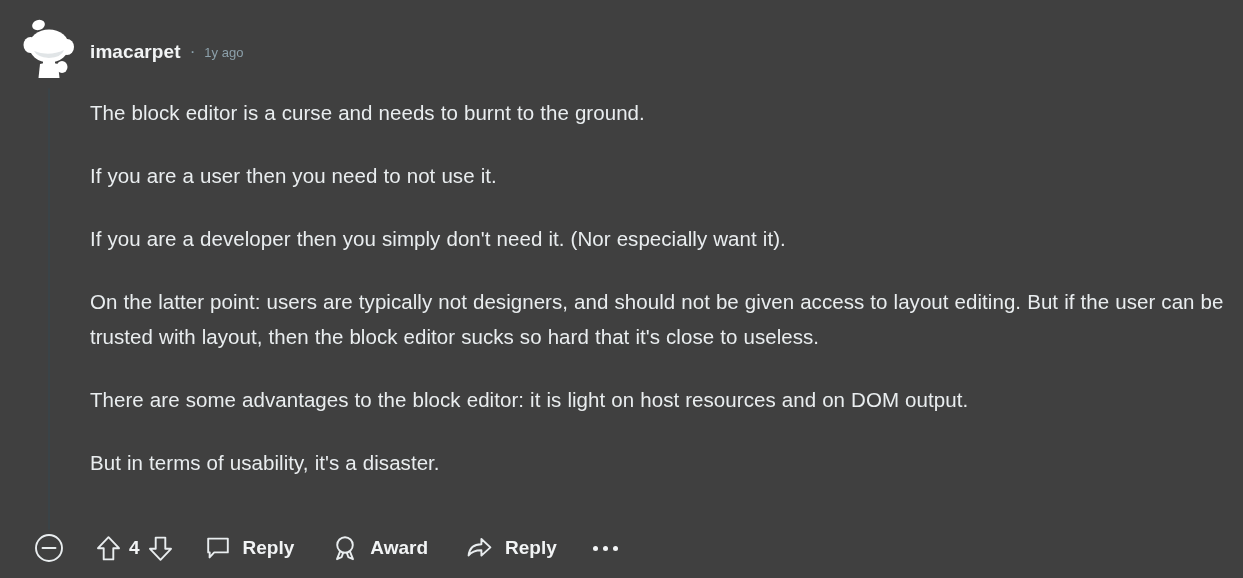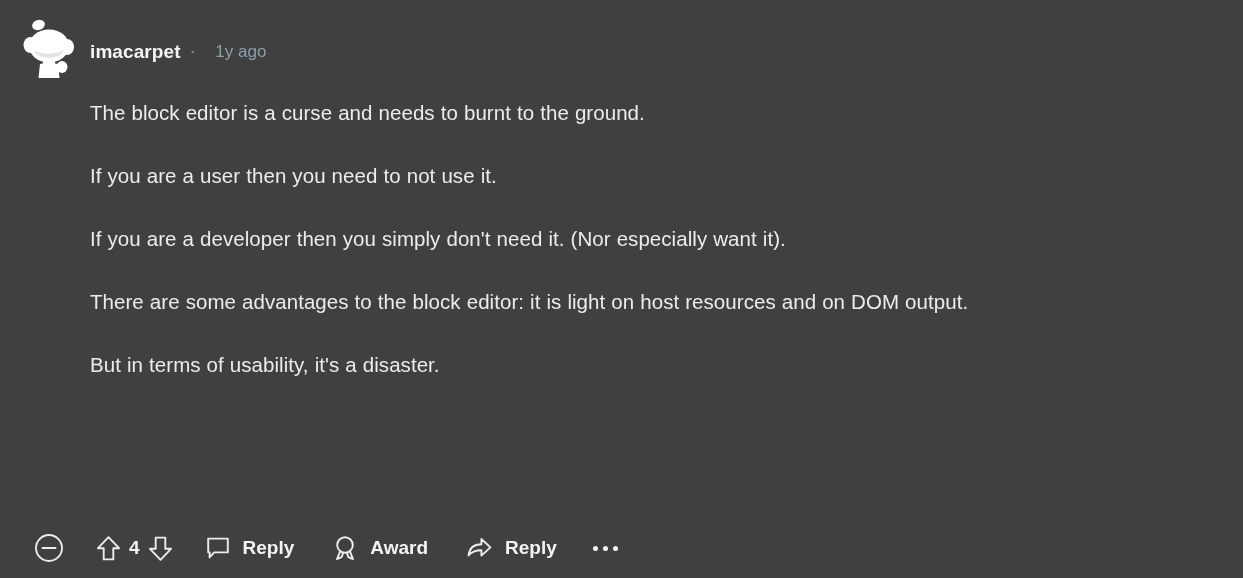--- a/index.html
+++ b/index.html
@@ -52,24 +52,23 @@
   .dot-sep {
     color: #8ba2ad;
     font-size: 17px;
     padding: 0 9px;
     line-height: 1;
     position: relative;
     top: -1px;
   }
 
   .timestamp {
-    font-size: 17px;
+    font-size: 13px;
     font-weight: 400;
     color: #8ca0aa;
-    margin-left: 11px;
   }
 
   
   .thread-line {
     position: absolute;
     left: 48px;
     top: 88px;
     width: 2px;
     height: 442px;
     background: #3a4347;
@@ -208,20 +207,21 @@
     <span class="dot-sep">·</span>
     <span class="timestamp">1y ago</span>
   </div>
 
   <div class="thread-line"></div>
 
   <div class="comment-body">
     <p>The block editor is a curse and needs to burnt to the ground.</p>
     <p>If you are a user then you need to not use it.</p>
     <p>If you are a developer then you simply don't need it. (Nor especially want it).</p>
+    <p>On the latter point: users are typically not designers, and should not be given access to layout editing. But if the user can be trusted with layout, then the block editor sucks so hard that it's close to useless.</p>
     <p>There are some advantages to the block editor: it is light on host resources and on DOM output.</p>
     <p>But in terms of usability, it's a disaster.</p>
   </div>
 
   <div class="actions">
 
     <div class="collapse-btn">
       <svg width="30" height="30" viewBox="0 0 30 30">
         <circle cx="15" cy="15" r="13" fill="none" stroke="#e9edef" stroke-width="1.9"></circle>
         <line x1="8.5" y1="15" x2="21.5" y2="15" stroke="#e9edef" stroke-width="1.9" stroke-linecap="round"></line>

